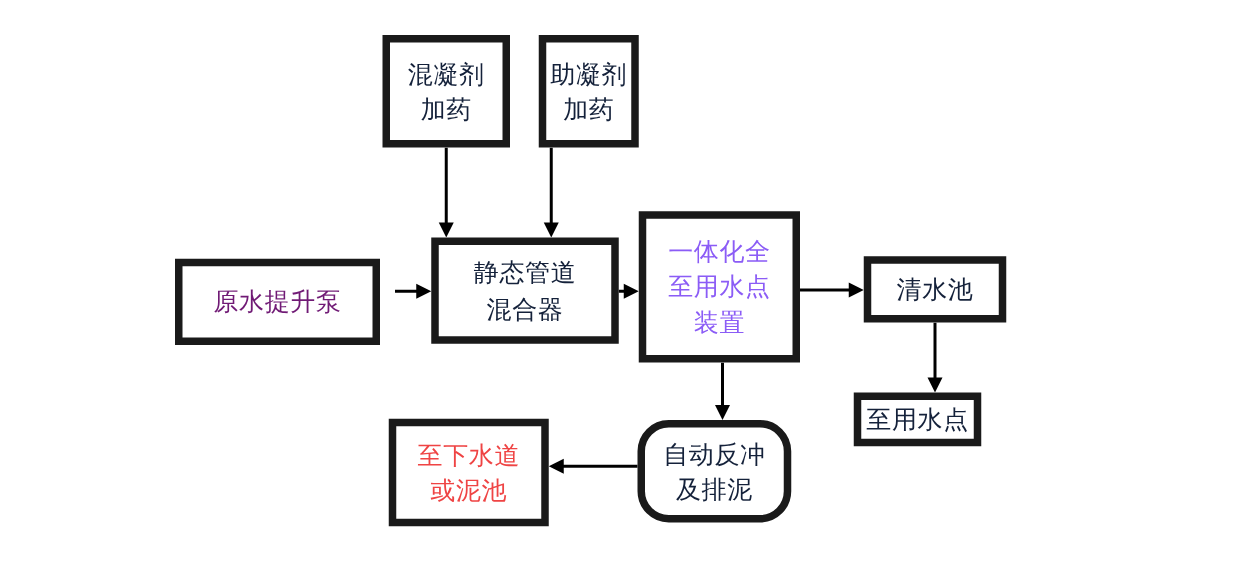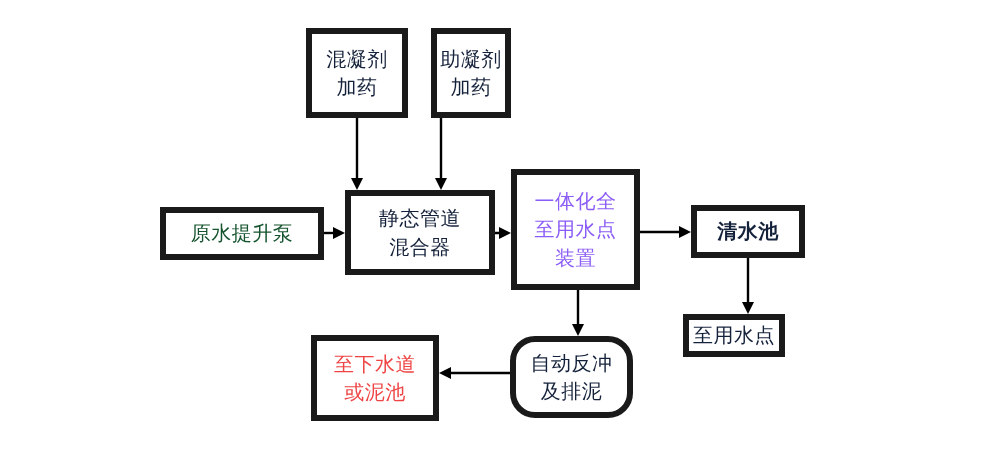--- a/index.html
+++ b/index.html
@@ -86,33 +86,33 @@
     </svg>
   <div id="node-layer">
       <div class="node" style="left: 306px; top: 28px; width: 102px; height: 90px; border-color: rgb(26, 26, 26); color: rgb(20, 33, 58);">
         <span class="line">混凝剂</span>
         <span class="line">加药</span>
       </div>
       <div class="node" style="left: 431px; top: 28px; width: 80px; height: 90px; border-color: rgb(26, 26, 26); color: rgb(20, 33, 58);">
         <span class="line">助凝剂</span>
         <span class="line">加药</span>
       </div>
-      <div class="node" style="left: 160px; top: 207px; width: 164px; height: 53px; border-color: rgb(26, 26, 26); color: #14532d;">
+      <div class="node" style="left: 140px; top: 207px; width: 164px; height: 69px; border-color: rgb(26, 26, 26); color: #701a75;">
         <span class="line">原水提升泵</span>
       </div>
       <div class="node" style="left: 345px; top: 190px; width: 150px; height: 85px; border-color: rgb(26, 26, 26); color: rgb(20, 33, 58);">
         <span class="line">静态管道</span>
         <span class="line">混合器</span>
       </div>
       <div class="node" style="left: 511px; top: 169px; width: 129px; height: 121px; border-color: rgb(26, 26, 26); color: #8b5cf6;">
         <span class="line">一体化全</span>
         <span class="line">至用水点</span>
         <span class="line">装置</span>
       </div>
-      <div class="node" style="left: 691px; top: 205px; width: 114px; height: 53px; border-color: rgb(26, 26, 26); color: rgb(20, 33, 58); font-weight: bold;">
+      <div class="node" style="left: 691px; top: 205px; width: 114px; height: 53px; border-color: rgb(26, 26, 26); color: rgb(20, 33, 58);">
         <span class="line">清水池</span>
       </div>
       <div class="node" style="left: 683px; top: 314px; width: 102px; height: 43px; border-color: rgb(26, 26, 26); color: rgb(20, 33, 58);">
         <span class="line">至用水点</span>
       </div>
       <div class="node" style="left: 510px; top: 336px; width: 123px; height: 82px; border-color: rgb(26, 26, 26); color: rgb(20, 33, 58); border-radius: 25px;">
         <span class="line">自动反冲</span>
         <span class="line">及排泥</span>
       </div>
       <div class="node" style="left: 311px; top: 335px; width: 128px; height: 86px; border-color: rgb(26, 26, 26); color: #ef4444;">

